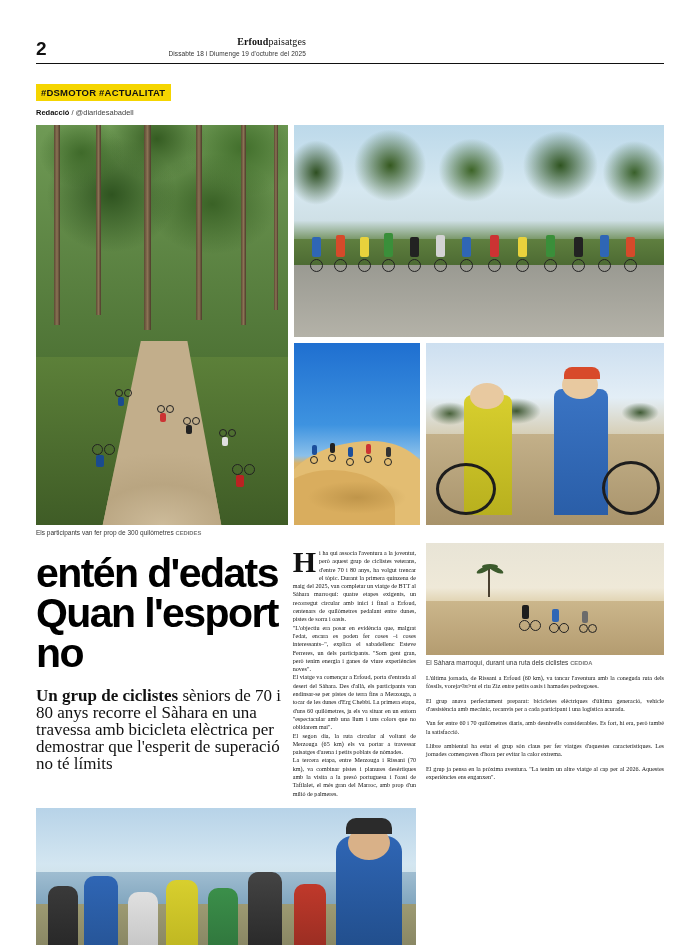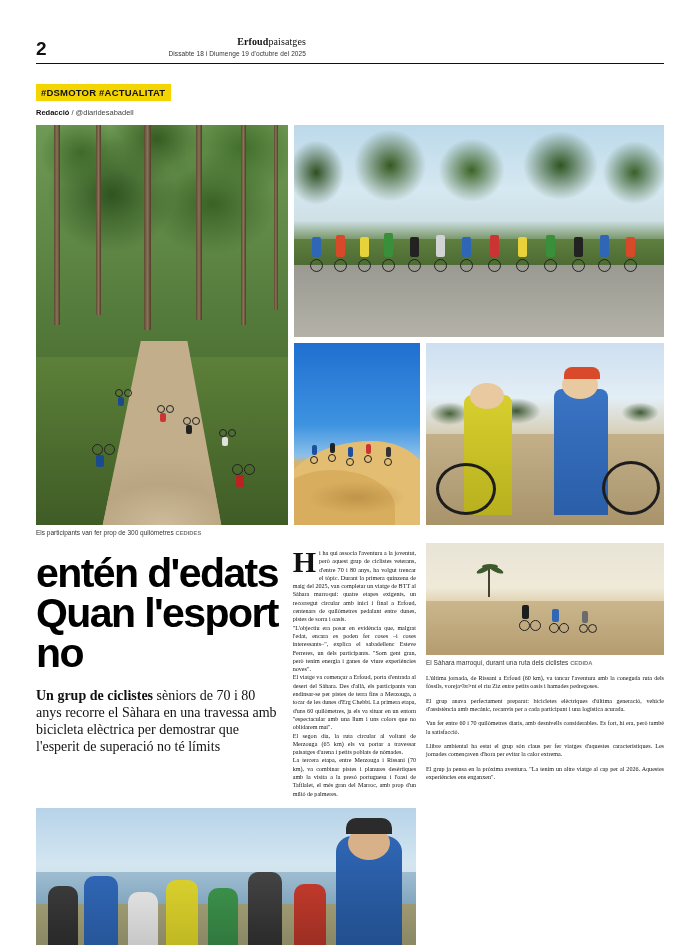--- a/index.html
+++ b/index.html
@@ -128,21 +128,21 @@
     font-weight: bold;
     font-size: 41px;
     line-height: 40px;
     letter-spacing: -1.6px;
     margin-top: 10px;
     color: #000;
   }
   .subhead {
     margin-top: 14px;
     font-family: "Liberation Serif", serif;
-    font-size: 14px;
+    font-size: 17px;
     line-height: 17px;
     color: #111;
   }
   .subhead b { font-weight: bold; }
   .mid-col {
     width: 124px;
     font-family: "Liberation Serif", serif;
     font-size: 6.1px;
     line-height: 8.3px;
     text-align: justify;

